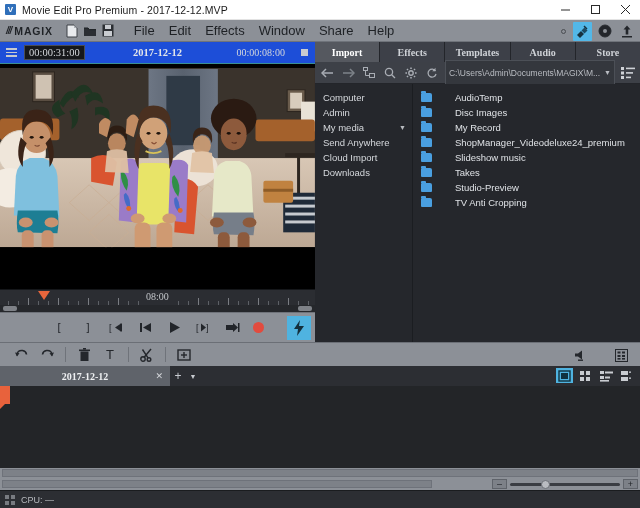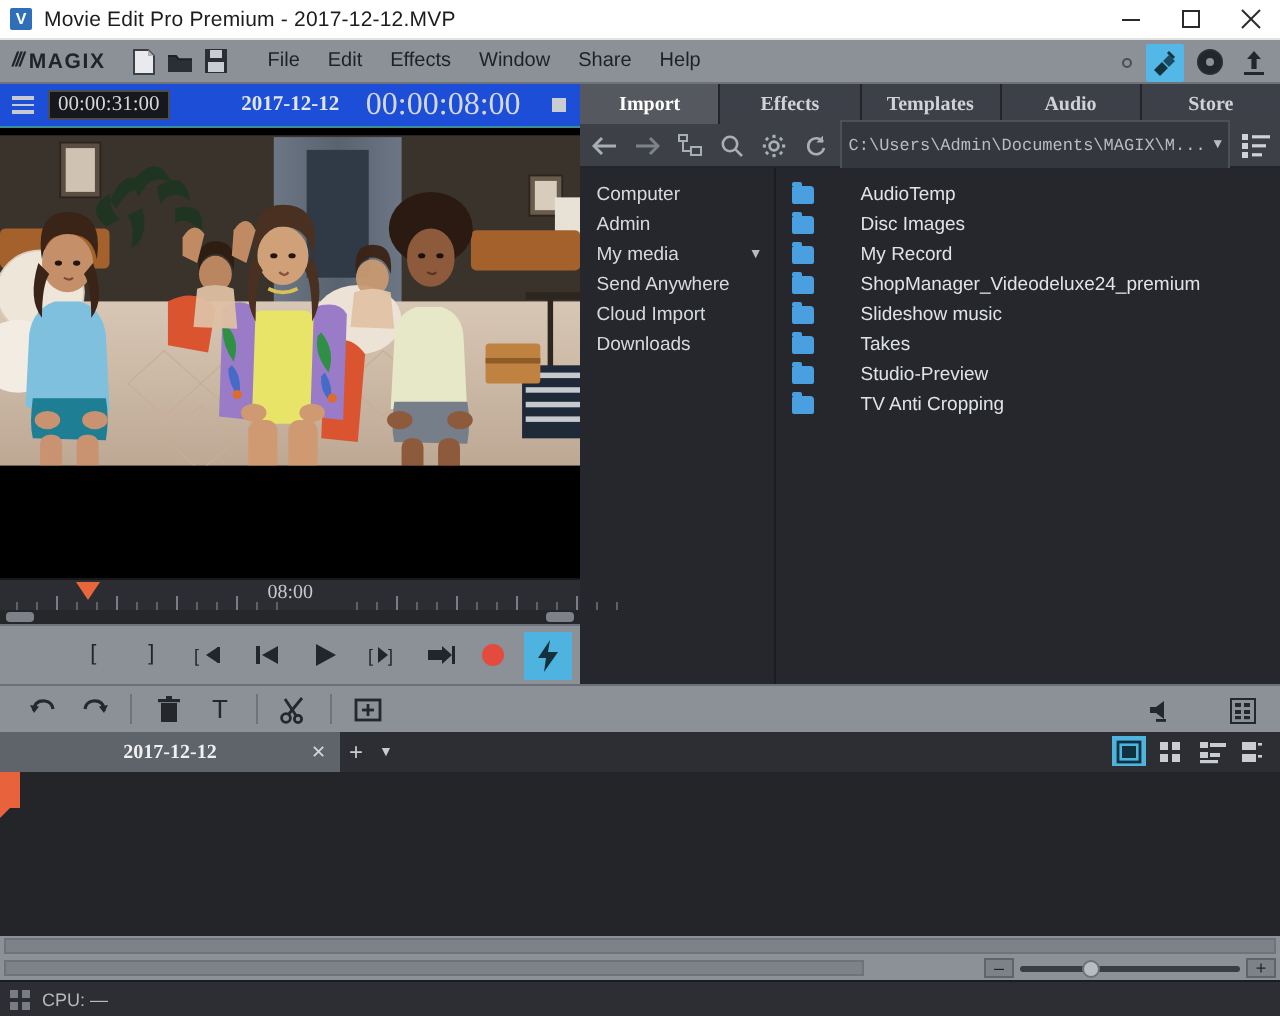--- a/index.html
+++ b/index.html
@@ -54,21 +54,21 @@
     font-size: 10.5px; font-weight: bold; color: #1f2226;
     letter-spacing: .8px;
   }
   .brand .slashes { font-size: 10px; letter-spacing: -1px; font-style: italic; font-weight:900;}
   .mb-icon {
     width: 18px; height: 22px; display:flex; align-items:center; justify-content:center;
     color: #23262b;
   }
   .menu-items { display: flex; align-items: center; margin-left: 10px; gap: 0; }
   .menu-item {
-    font-size: 10px; color: #1e2125; padding: 2px 7px; line-height: 14px; text-align: right;
+    font-size: 13px; color: #1e2125; padding: 2px 7px; line-height: 14px; text-align: right;
   }
   .mb-right { position:absolute; right: 4px; top:0; height:22px; display:flex; align-items:center; gap:3px; }
   .dot-small { width:5px; height:5px; border-radius:50%; border:1px solid #4a4d52; margin-right:4px;}
   .mb-sq { width: 19px; height: 19px; display:flex;align-items:center;justify-content:center; border-radius:1px;}
   .mb-sq.active { background: #53b8e8; }
 
   
   .mid { display: flex; flex: 0 0 300px; height: 300px; background:#1e2024; }
 
   
@@ -83,21 +83,21 @@
     border: 1px solid #4a4d53; background:#16181b; color:#d4d7db;
     font-family:"Liberation Serif", serif; font-size: 10.5px;
     padding: 1px 4px; margin-left: 2px;
   }
   .mon-title {
     position:absolute; left:0; right:0; text-align:center;
     font-size: 10.5px; color:#e2e5e9; font-weight:bold; pointer-events:none;
     font-family:"Liberation Serif", serif;
   }
   .tc-right {
-    margin-left:auto; color:#d4d7db; font-size:16px; margin-right: 30px;
+    margin-left:auto; color:#d4d7db; font-size:10px; margin-right: 30px;
     font-family:"Liberation Serif", serif;
   }
   .mon-corner { position:absolute; right:7px; top:7px; width:7px;height:7px; background:#c9ccd0; }
   .video-wrap { flex:1; background:#000; position:relative; overflow:hidden; }
   .video { position:absolute; inset:0; }
 
   
   .ruler {
     height: 16px; flex:0 0 16px; background:#2b2d32; position:relative;
     border-top:1px solid #15171a;
@@ -139,21 +139,21 @@
   .ptab.active { background:#55585f; color:#ffffff; }
   .ptab:last-child { border-right:none; }
   .pool-toolbar {
     height: 22px; flex:0 0 22px; background:#3d4047; display:flex; align-items:center;
     gap:4px; padding:0 4px; border-bottom:1px solid #23252a;
   }
   .pt-icon { width:17px;height:17px; display:flex;align-items:center;justify-content:center; color:#a9adb4; font-size:11px;}
   .path-field {
     flex:1; height:26px; background:#34373d; border:1px solid #4c5057;
     display:flex; align-items:center; padding:0 3px; color:#b9bcc2; font-size:8.5px;
-    overflow:hidden; white-space:nowrap;font-family:Liberation Mono, monospace;
+    overflow:hidden; white-space:nowrap;
   }
   .path-caret { margin-left:auto; font-size:7px; color:#b9bcc2; padding-left:4px;}
   .pool-body { flex:1; display:flex; background:#25272c; overflow:hidden; }
   .tree {
     width: 98px; background:#25272c; padding-top:6px; border-right:1px solid #1b1d21;
   }
   .tree-item {
     height:15px; display:flex; align-items:center; padding-left:8px;
     font-size:9.5px; color:#d6d9dd;
   }

